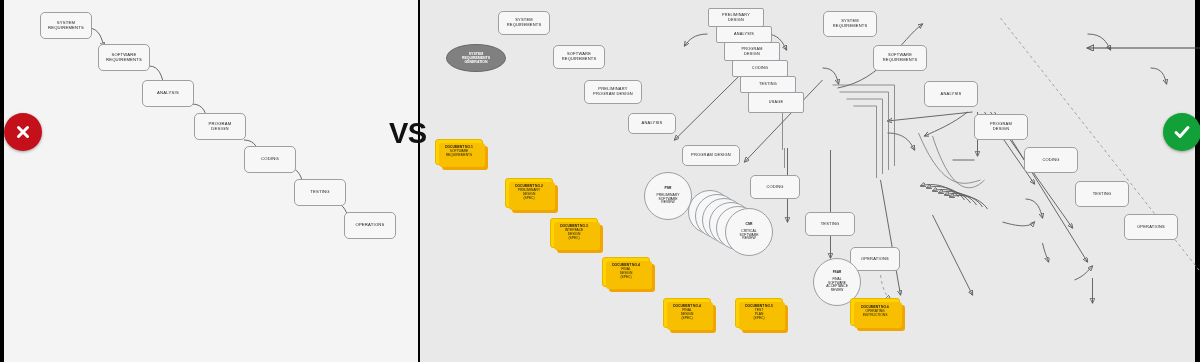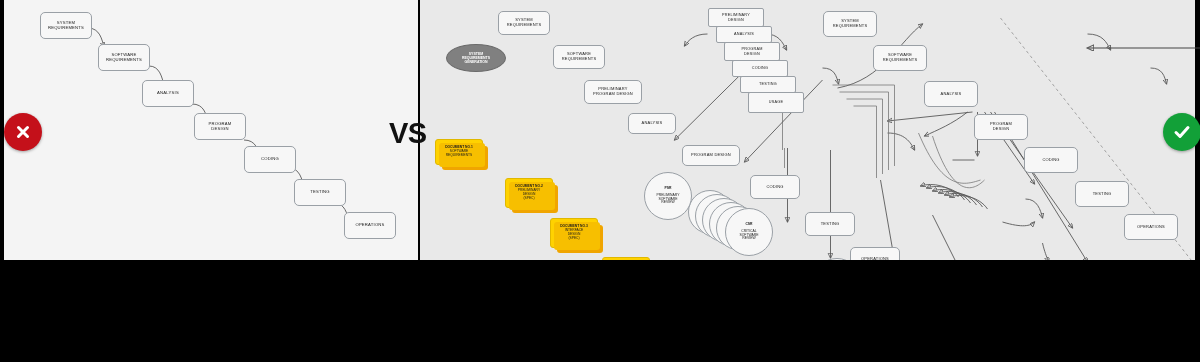--- a/index.html
+++ b/index.html
@@ -2,21 +2,21 @@
 <html><head>
 <meta charset="utf-8">
 <style>
   html,body{margin:0;padding:0;}
   body{
     width:1200px;height:362px;
     background:#000;
     font-family:"Liberation Sans", sans-serif;
     overflow:hidden;
   }
-  #stage{position:relative;width:1200px;height:260px;overflow:hidden;background:#000;}
+  #stage{position:relative;width:1200px;height:362px;overflow:hidden;background:#000;}
 
   .panel{position:absolute;top:0;height:362px;}
   #panel-left{left:4px;width:414px;background:#f4f4f4;}
   #panel-right{left:420px;width:775px;background:#e9e9e9;}
 
   
   .node{
     position:absolute;
     box-sizing:border-box;
     background:#f7f7f7;

